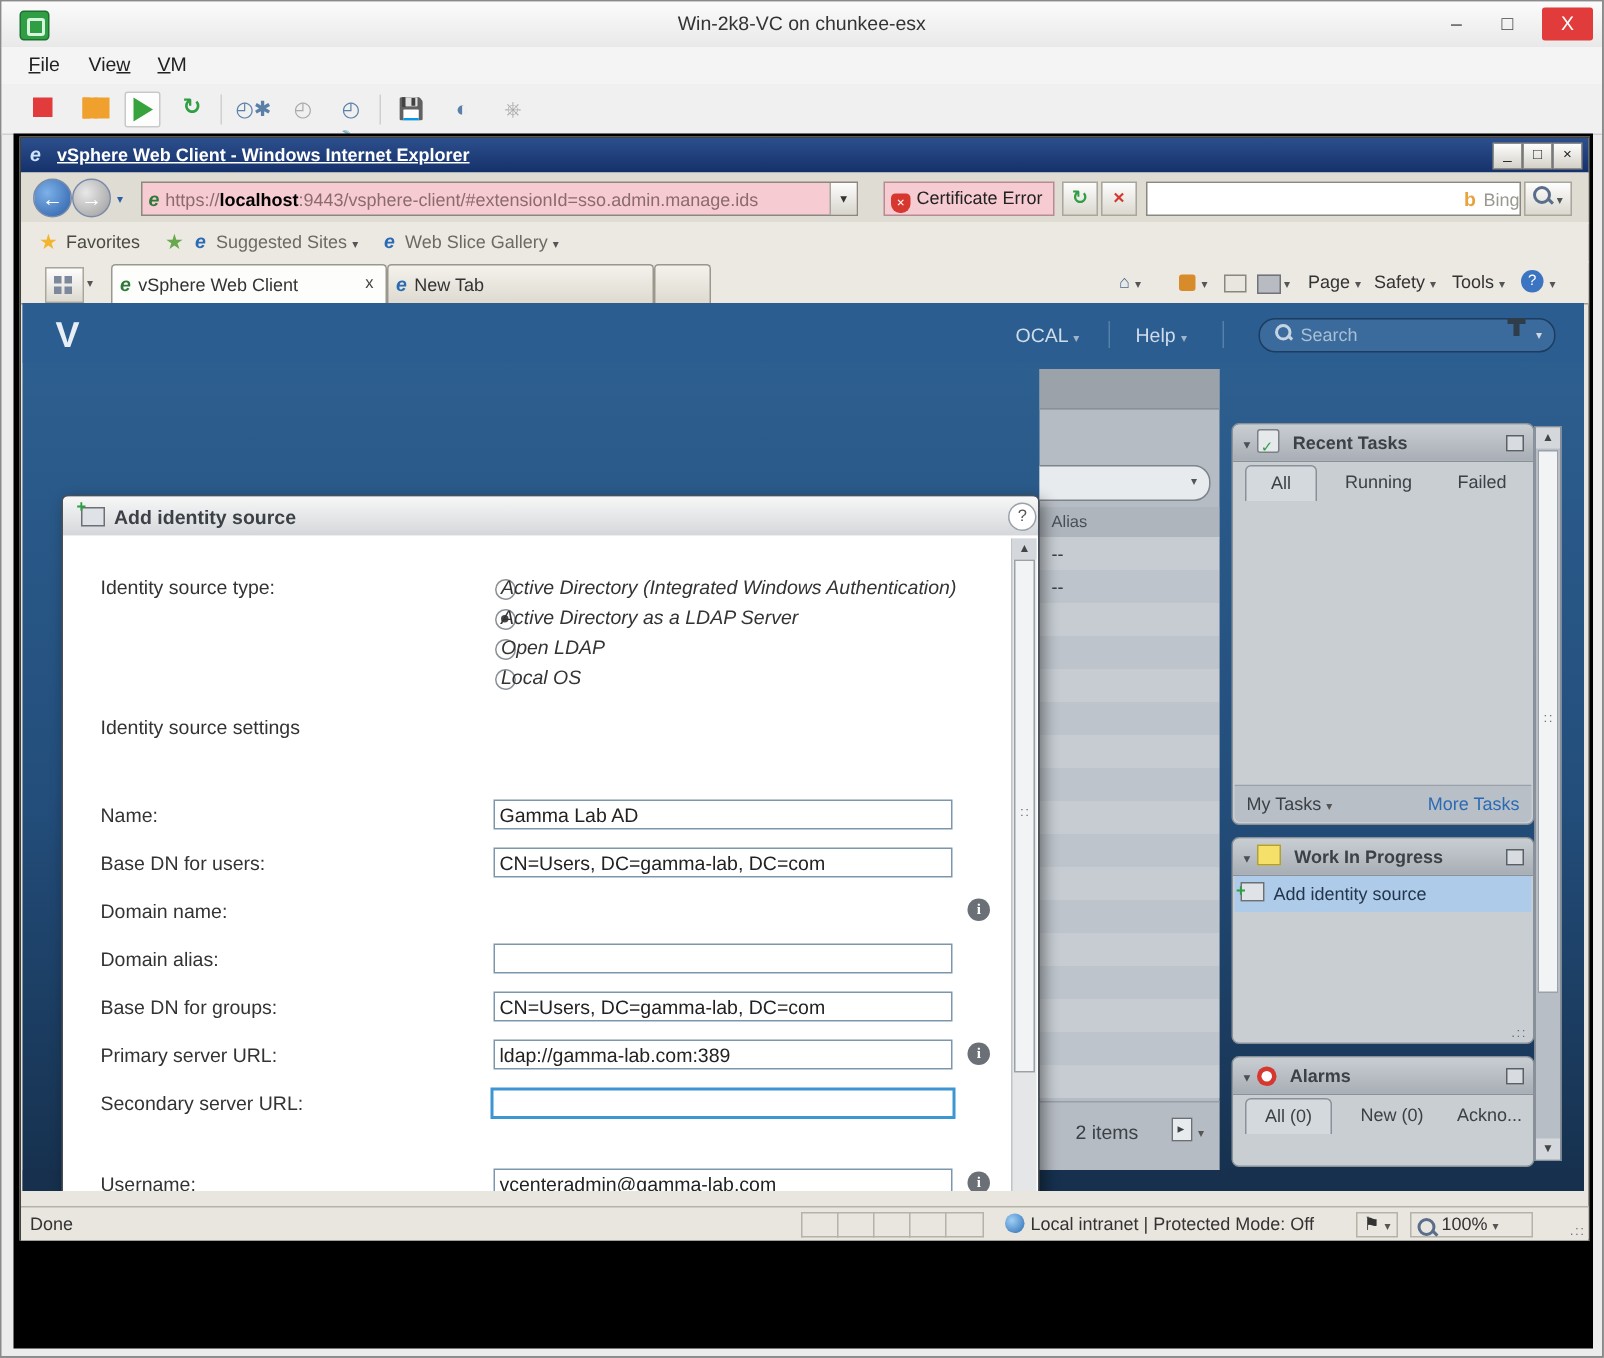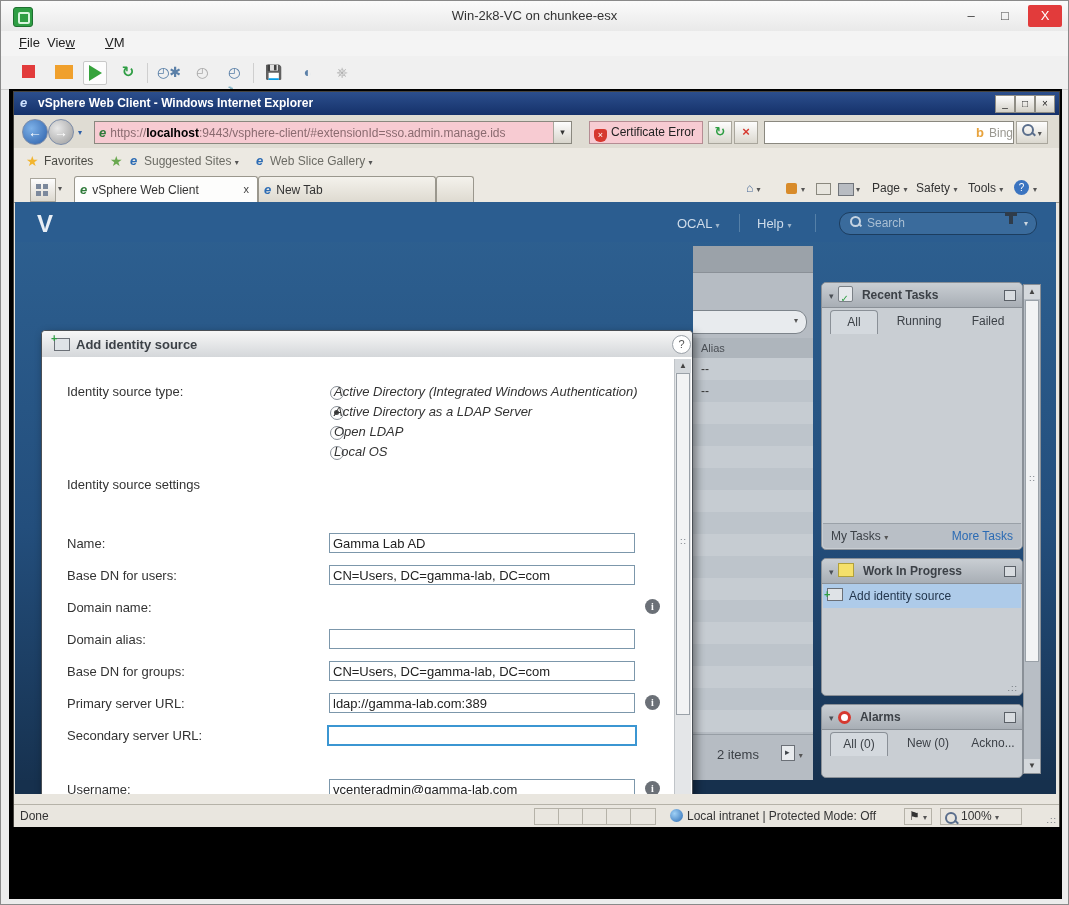--- a/index.html
+++ b/index.html
@@ -23,21 +23,21 @@
   .pausebars{display:inline-block;width:5px;height:14px;margin-top:4px;background:#f0a02c;border-left:5px solid #f0a02c;border-right:0;box-shadow:8px 0 0 #f0a02c;}
   .tri{display:inline-block;width:0;height:0;border-left:13px solid #36a33c;border-top:8px solid transparent;border-bottom:8px solid transparent;margin-top:3px;}
   .tsep{top:7px;width:1px;height:20px;background:#cfcfcf;}
   .snap{color:#5b80a8;font-size:14px;line-height:22px;}
   .snap.gray{color:#aaa;}
   
   #guest{left:8px;top:88px;width:1053px;height:810px;background:#000;}
   
   #iewin{left:4px;top:2px;width:1045px;height:734px;background:#e9e6df;border:1px solid #45433e;}
   .ie-title{left:0;top:0;width:100%;height:23px;background:linear-gradient(#2c4f8d,#15316a);color:#fff;}
-  .ie-title-text{left:24px;top:4px;font-size:12px;font-weight:bold;color:#fff;}
+  .ie-title-text{left:24px;top:4px;font-size:12px;font-weight:bold;color:#fff;text-decoration:underline;}
   .ie-e{font-style:italic;font-weight:bold;color:#cfe3ff;font-size:13px;}
   .iebtn{top:3px;width:18px;height:16px;background:linear-gradient(#fdfdfd,#d4d1c8);border:1px solid #8f8d85;font-size:10px;text-align:center;line-height:15px;color:#222;}
   .addr-row{left:0;top:23px;width:100%;height:33px;background:#dfdcd3;border-bottom:1px solid #c3c0b6;}
   .navcirc{top:4px;width:24px;height:24px;border-radius:50%;text-align:center;line-height:24px;font-size:14px;color:#fff;border:1px solid #7a8ba8;}
   .addr-field{left:80px;top:6px;width:476px;height:21px;background:#f7cbd2;border:1px solid #8a887f;font-size:12px;line-height:21px;color:#8a6b70;}
   .addr-drop{position:absolute;right:0;top:0;width:17px;height:100%;background:linear-gradient(#fdfdfd,#d8d5cc);border-left:1px solid #a9a69c;text-align:center;color:#333;font-size:9px;line-height:21px;}
   .certbadge{left:575px;top:6px;width:112px;height:21px;background:#f7cbd2;border:1px solid #b58c93;font-size:12px;line-height:21px;color:#222;}
   .shield{display:inline-block;width:13px;height:13px;background:#d6382f;border-radius:3px 3px 6px 6px;color:#fff;font-size:9px;line-height:13px;text-align:center;vertical-align:-2px;margin:0 4px 0 4px;}
   .smbtn{top:6px;width:22px;height:21px;background:linear-gradient(#fdfdfd,#dbd8cf);border:1px solid #a9a69c;text-align:center;line-height:20px;font-size:13px;}
   .search-field{left:750px;top:6px;width:248px;height:21px;background:#fff;border:1px solid #8a887f;font-size:12px;line-height:21px;color:#9a9890;text-align:right;}
@@ -127,21 +127,21 @@
   <div class="ab con-title">
     <span class="ab vm-icon"></span>
     <div class="ab con-title-text nosel">Win-2k8-VC on chunkee-esx</div>
     <div class="ab capbtn" style="right:80px;">–</div>
     <div class="ab capbtn" style="right:46px;">□</div>
     <div class="ab capbtn close" style="right:6px;">X</div>
   </div>
 
   <div class="ab con-menu">
     <span class="ab menu-item" style="left:18px;"><u>F</u>ile</span>
-    <span class="ab menu-item" style="left:46px;">Vie<u>w</u></span>
+    <span class="ab menu-item" style="left:58px;">Vie<u>w</u></span>
     <span class="ab menu-item" style="left:104px;"><u>V</u>M</span>
   </div>
 
   <div class="ab con-toolbar">
     <span class="ab tool" style="left:16px;"><span class="sq" style="background:#e23b3b;"></span></span>
     <span class="ab tool" style="left:48px;"><span class="pausebars"></span></span>
     <span class="ab tool tool-box" style="left:82px;"><span class="tri"></span></span>
     <span class="ab tool" style="left:116px;color:#2f9e44;font-weight:bold;">↻</span>
     <span class="ab tsep" style="left:146px;"></span>
     <span class="ab tool snap" style="left:156px;">◴✱</span>

